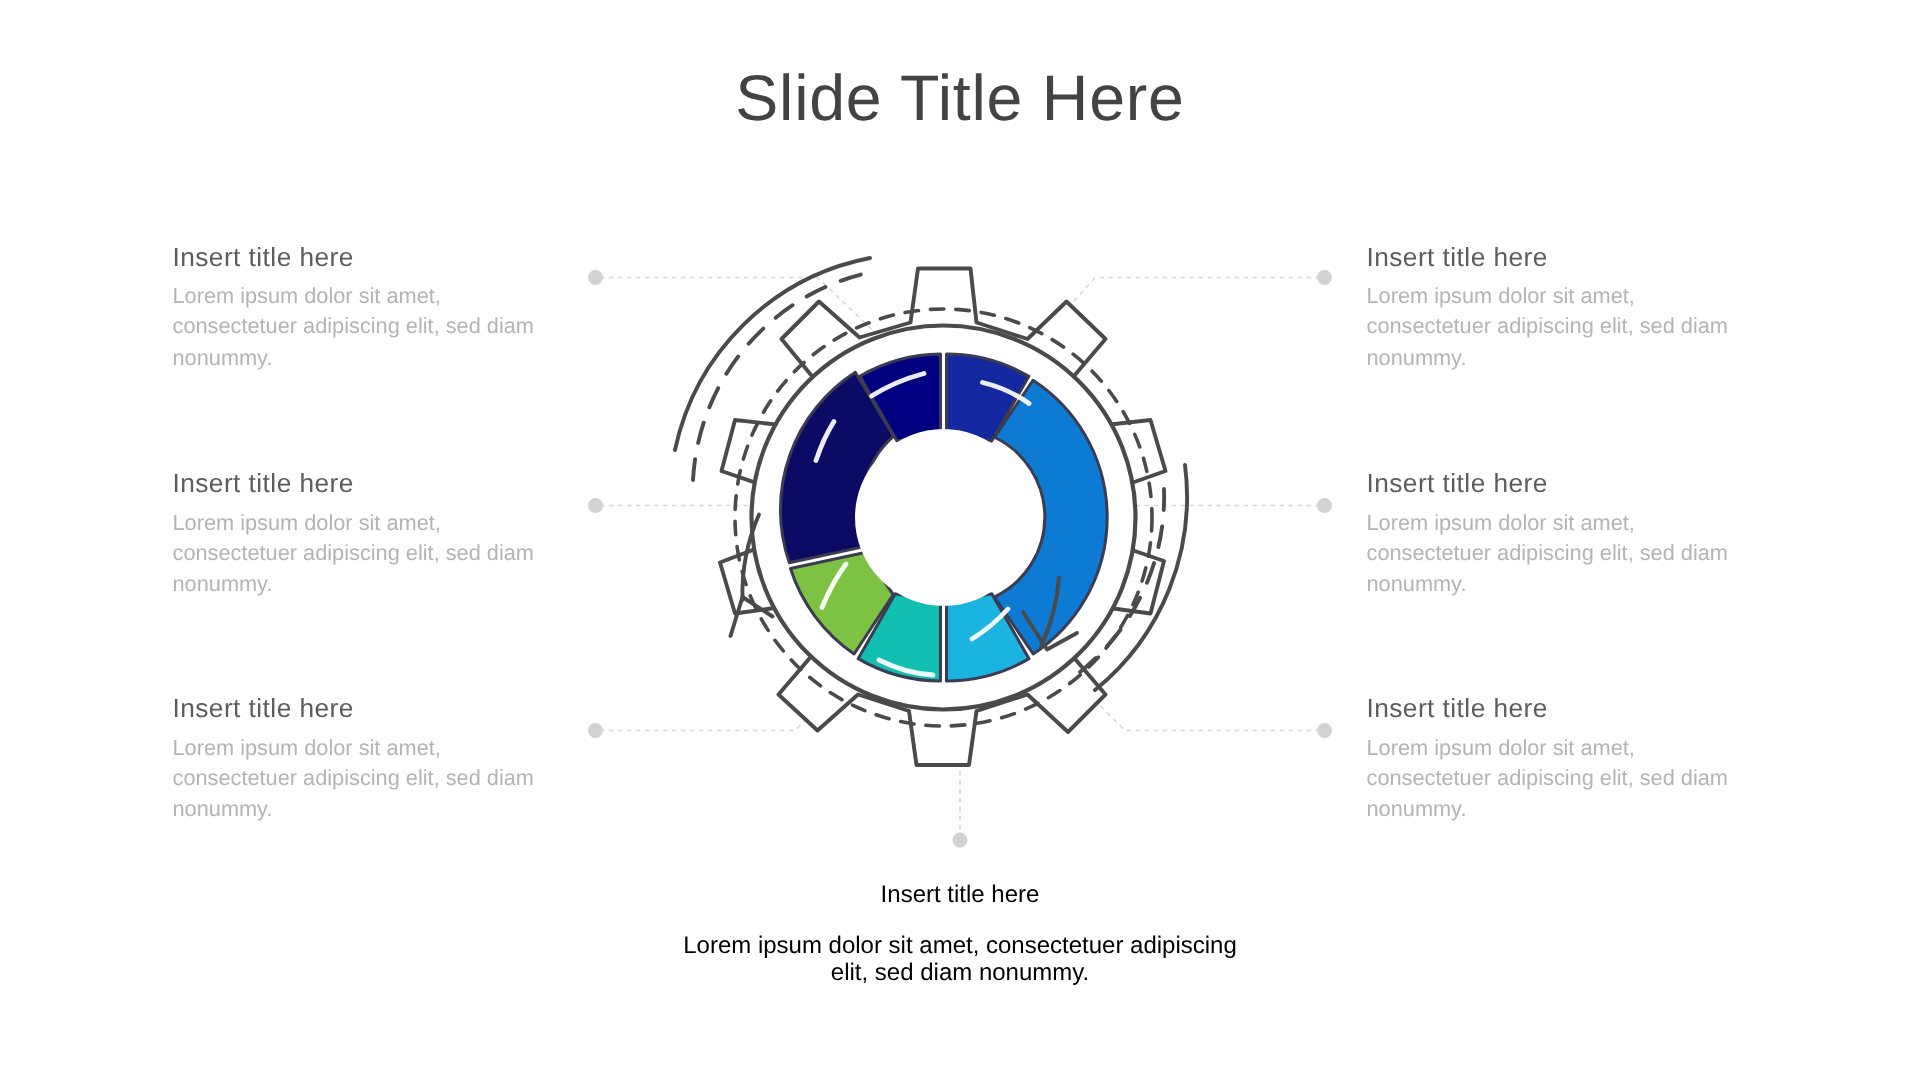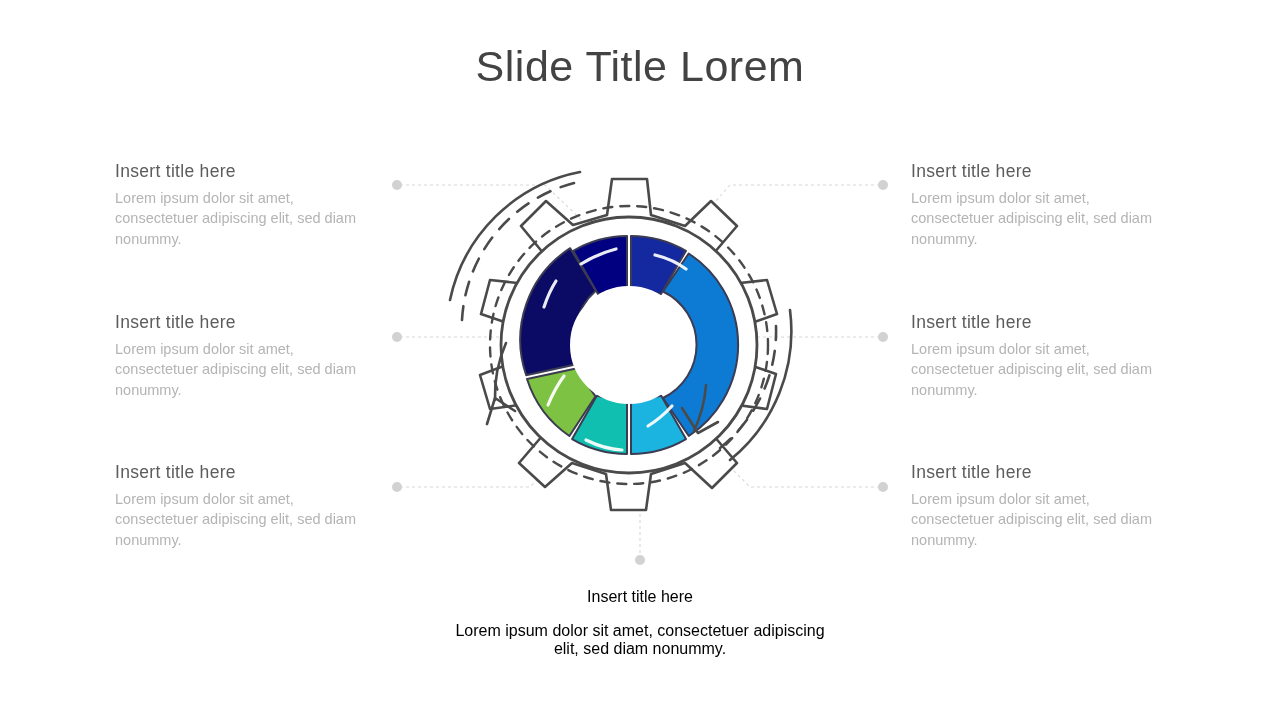--- a/index.html
+++ b/index.html
@@ -85,21 +85,21 @@
     width: 520px;
     height: 410px;
   }
   .graphic svg { display: block; }
 </style>
 </head>
 <body>
 
 <div class="slide">
 
-  <div class="slide-title">Slide Title Lorem</div>
+  <div class="slide-title">Slide Title Here</div>
 
   <div class="txt-block txt-left tb-row1">
     <p class="t-head">Insert title here</p>
     <p class="t-body">Lorem ipsum dolor sit amet, consectetuer adipiscing elit, sed diam nonummy.</p>
   </div>
 
   <div class="txt-block txt-left tb-row2">
     <p class="t-head">Insert title here</p>
     <p class="t-body">Lorem ipsum dolor sit amet, consectetuer adipiscing elit, sed diam nonummy.</p>
   </div>

